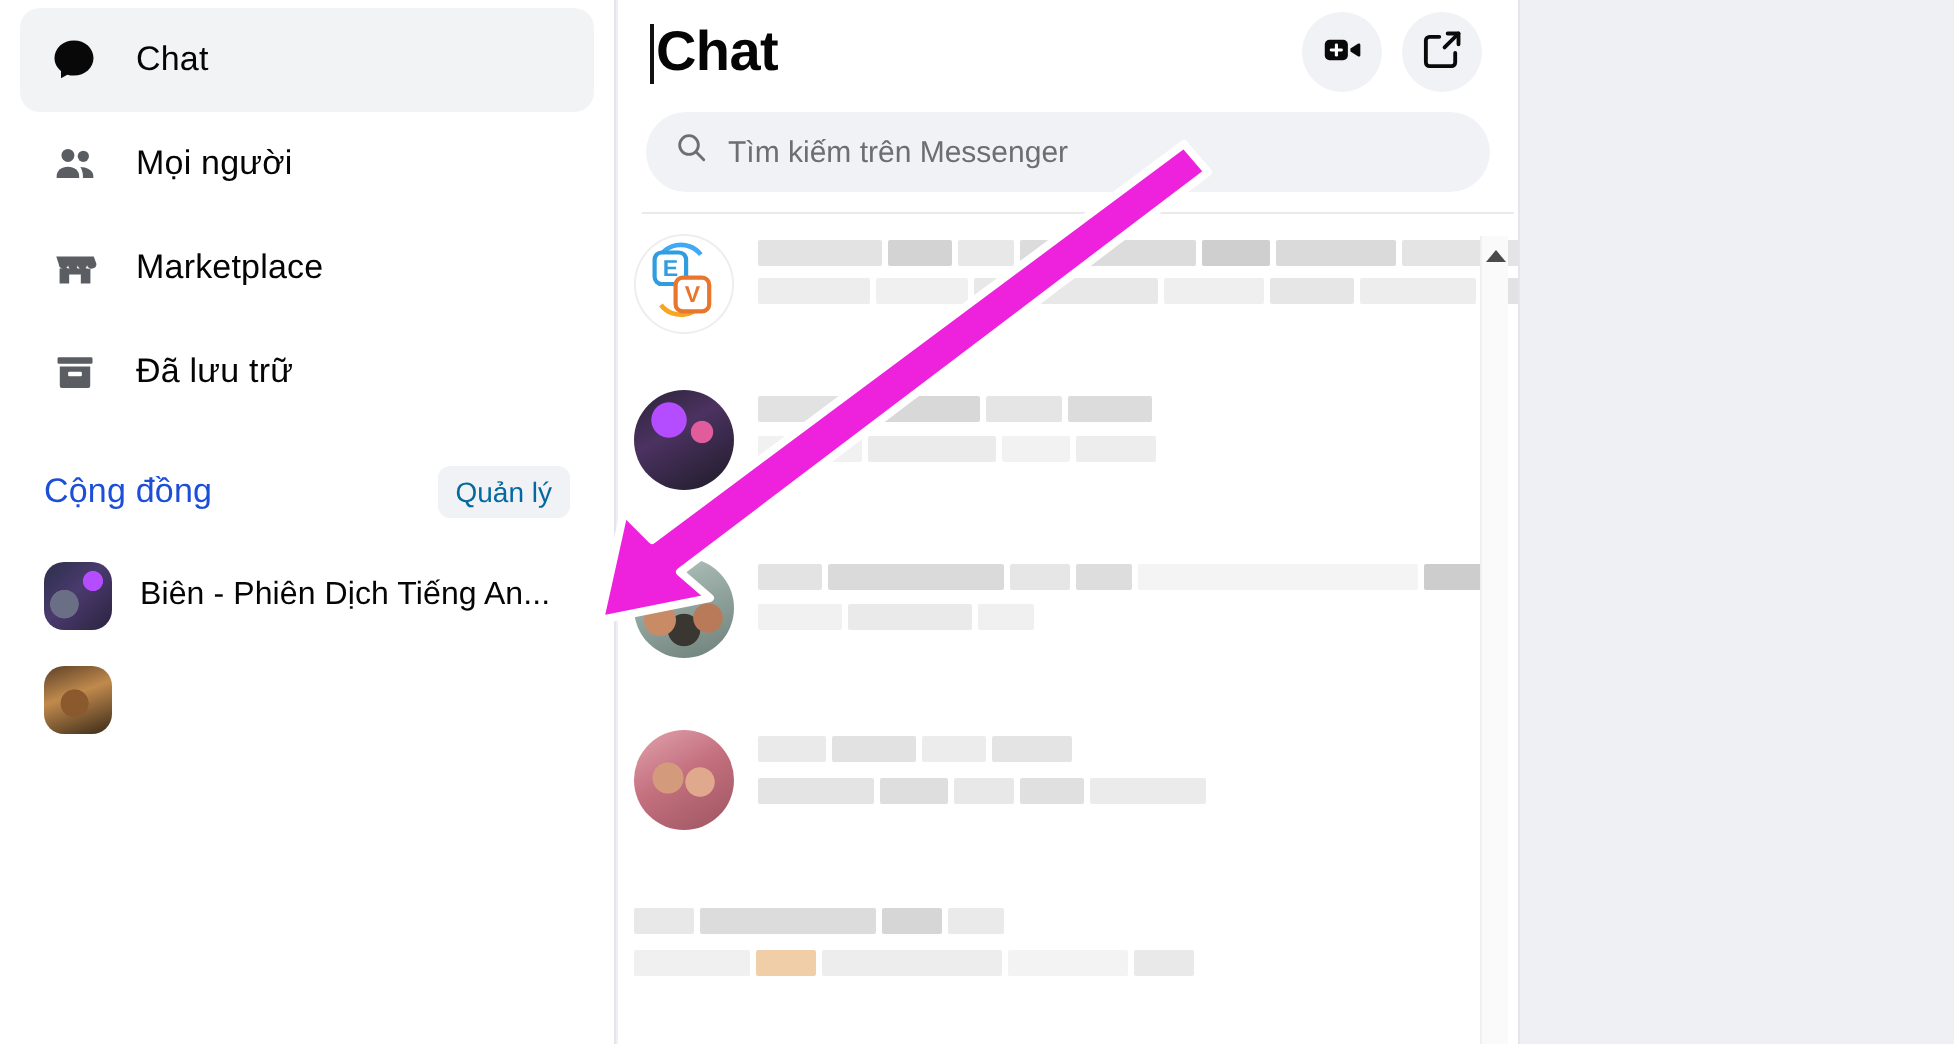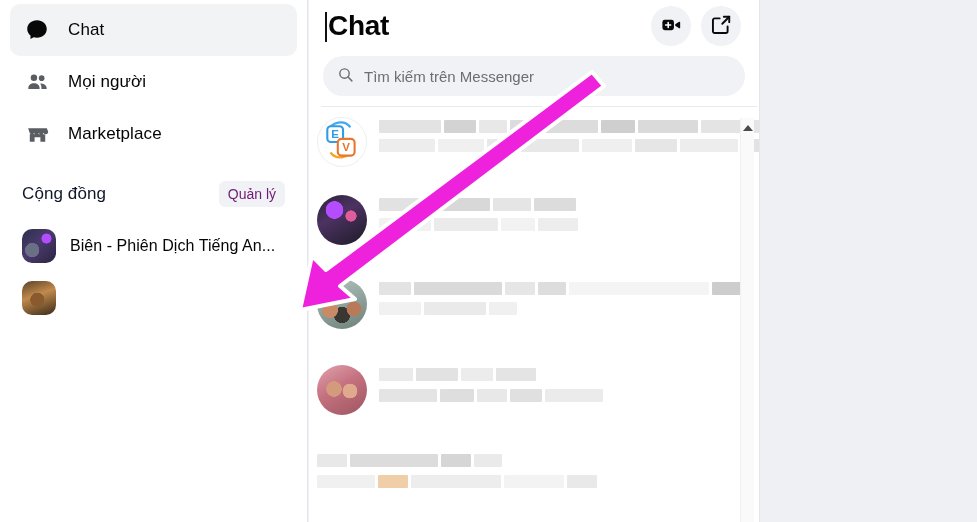--- a/index.html
+++ b/index.html
@@ -47,25 +47,25 @@
   }
 
   
   .comm-head {
     display: flex; align-items: center; justify-content: space-between;
     padding: 0 22px 0 22px;
     height: 40px;
     margin-top: 14px;
   }
   .comm-title {
-    font-size: 17px; color: #0f172a; letter-spacing: .1px;
+    font-size: 17px; color: #1d4ed8; letter-spacing: .1px;
   }
   .comm-manage {
     font-size: 14px;
-    color: #701a75;
+    color: #0369a1;
     background: #f0f2f5;
     border: none;
     border-radius: 6px;
     padding: 5px 9px;
     cursor: pointer;
     font-family: "Liberation Sans", sans-serif;
     white-space: nowrap;
   }
 
   .group-list { padding: 6px 10px 0 10px; }
@@ -287,20 +287,30 @@
         <span class="nav-ico">
           <svg width="25" height="25" viewBox="0 0 24 24">
             <path fill="#5a5d62" d="M3 6h18l1.3 3.6a2.3 2.3 0 0 1-4.5.6 2.3 2.3 0 0 1-4.5 0 2.3 2.3 0 0 1-4.6 0 2.3 2.3 0 0 1-4.5-.6L3 6z"></path>
             <path fill="#5a5d62" d="M4.6 11.8V19h4.6v-4.3h5.6V19h4.6v-7.2a3.6 3.6 0 0 1-3.4-1 3.6 3.6 0 0 1-4.5.1 3.6 3.6 0 0 1-4.6 0 3.6 3.6 0 0 1-2.3.9z"></path>
           </svg>
         </span>
         <span class="nav-label">Marketplace</span>
       </div>
 
 
+      <div class="nav-item">
+        <span class="nav-ico">
+          <svg width="25" height="25" viewBox="0 0 24 24">
+            <rect x="3.6" y="4.4" width="16.8" height="3.2" rx="0.7" fill="#5a5d62"></rect>
+            <path fill="#5a5d62" d="M4.7 8.9h14.6v9.3a1 1 0 0 1-1 1H5.7a1 1 0 0 1-1-1V8.9z"></path>
+            <rect x="8.7" y="11.4" width="6.6" height="2.1" rx="0.6" fill="#ffffff"></rect>
+          </svg>
+        </span>
+        <span class="nav-label">Đã lưu trữ</span>
+      </div>
     </div>
 
     <div class="comm-head">
       <span class="comm-title">Cộng đồng</span>
       <button class="comm-manage">Quản lý</button>
     </div>
 
     <div class="group-list">
       <div class="group-item">
         <span class="group-av av-space"></span>

